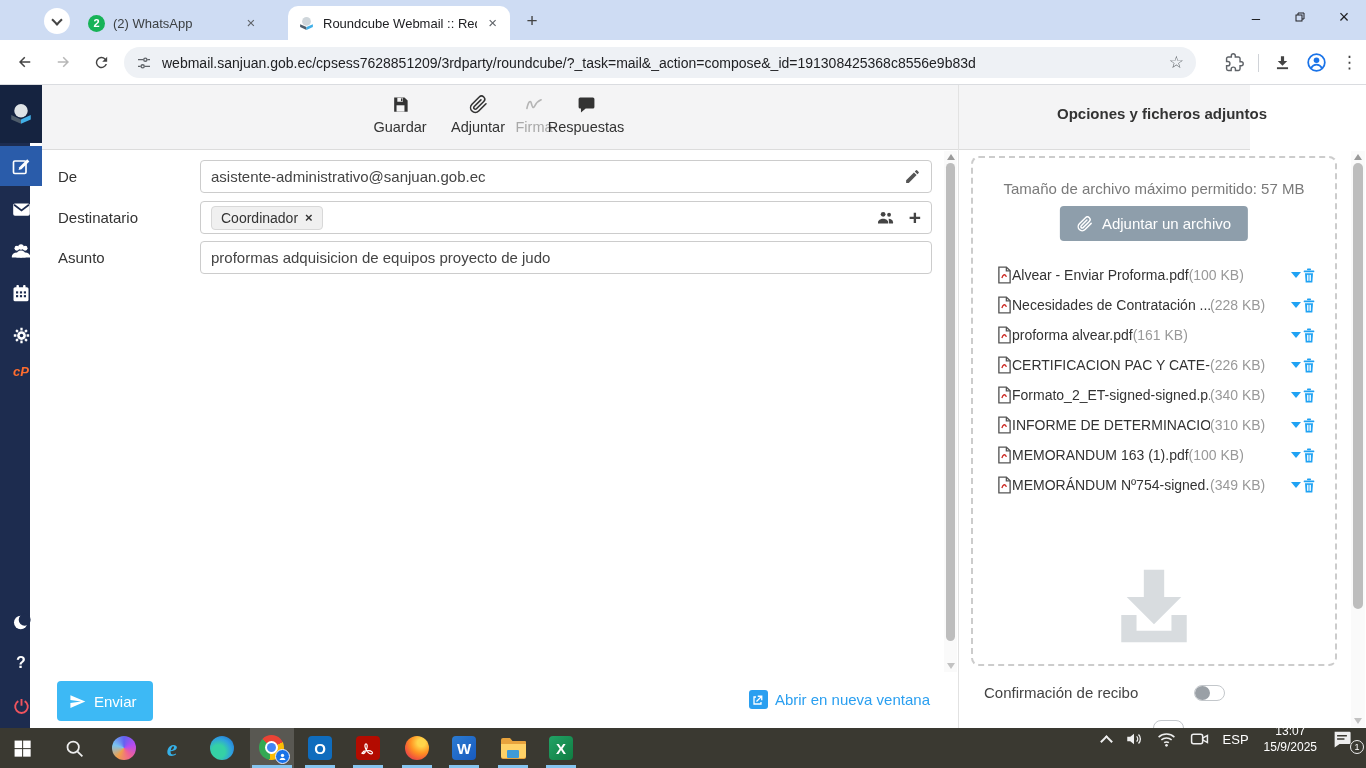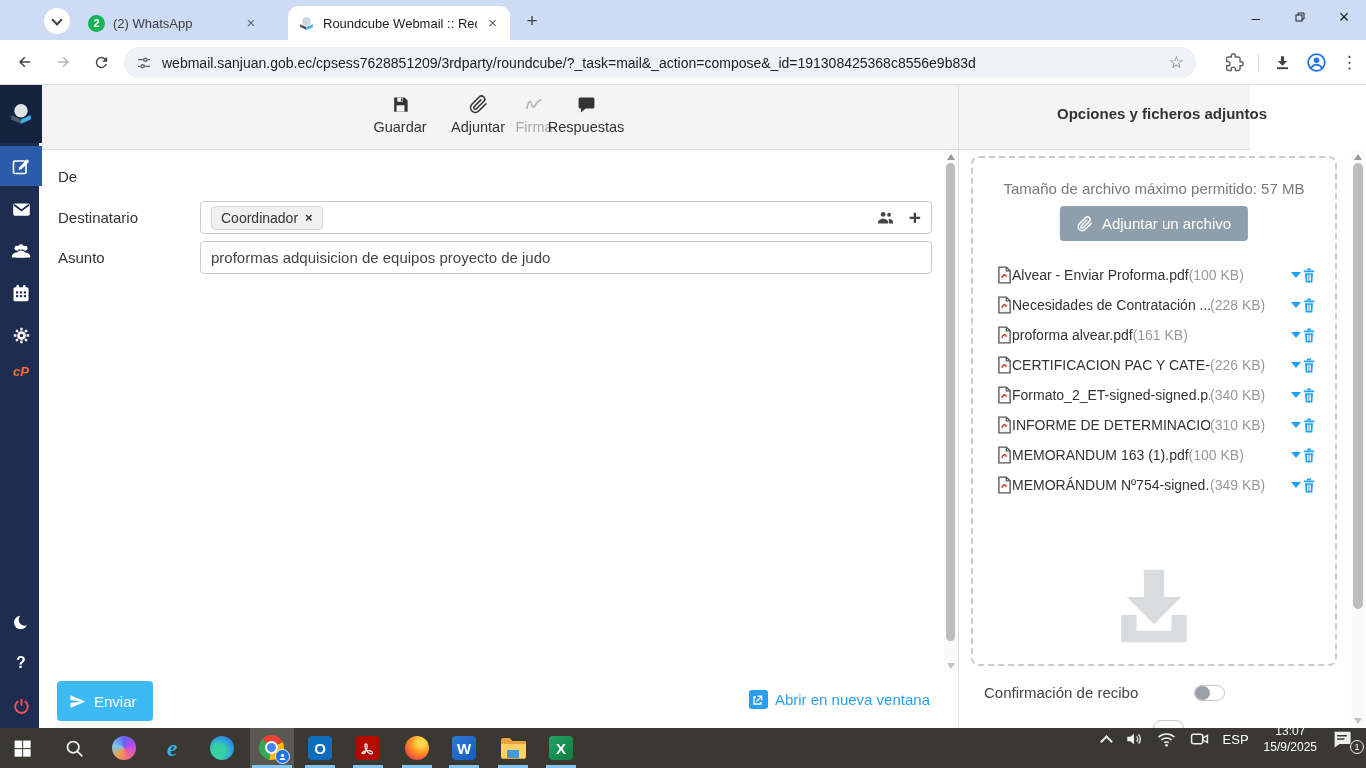--- a/index.html
+++ b/index.html
@@ -27,21 +27,21 @@
   .navbtn { width:30px; height:30px; display:flex; align-items:center; justify-content:center; flex:none; }
   .urlpill { position:absolute; left:124px; top:7px; width:1072px; height:31px; background:#eef1f5; border-radius:16px;
     display:flex; align-items:center; padding:0 12px; gap:10px; }
   .urltext { font-size:14px; color:#202124; white-space:nowrap; overflow:hidden; flex:1; }
   .star { font-size:17px; color:#5f6368; }
   .tb-right { position:absolute; right:8px; top:7px; height:31px; display:flex; align-items:center; gap:14px; }
   .tbdivider { width:1px; height:18px; background:#d0d3d8; }
   .kebab { font-size:17px; color:#444; letter-spacing:0; }
 
   
-  .sidebar { position:absolute; left:0; top:85px; width:39px; height:643px; background:#1d2c4f; }
+  .sidebar { position:absolute; left:0; top:85px; width:30px; height:643px; background:#1d2c4f; }
   .logo-tile { position:absolute; left:0; top:0; width:42px; height:58px; background:#152340; display:flex; align-items:center; justify-content:center; }
   .side-item { position:absolute; left:0; width:42px; height:40px; display:flex; align-items:center; justify-content:center; }
   .side-item.active { background:#2a5caa; }
   .cp-text { color:#ff6d2e; font-weight:bold; font-style:italic; font-size:13px; }
   .help-q { color:#fff; font-weight:bold; font-size:16px; }
 
   
   .graystrip { position:absolute; left:42px; top:85px; width:1208px; height:65px; background:#f4f4f5; border-bottom:1px solid #dcdcdc; }
   .mailbtn { position:absolute; top:10px; width:72px; display:flex; flex-direction:column; align-items:center; gap:5px;
     font-size:14.5px; color:#333; }
@@ -310,20 +310,28 @@
       </svg>
       <span>Respuestas</span>
     </div>
     <div class="paneltitle">Opciones y ficheros adjuntos</div>
   </div>
   <div class="vdivider"></div>
 
   <div class="compose">
 
     <div class="flabel" style="top:18px;">De</div>
+    <div class="finput" style="top:10px;">
+      <span>asistente-administrativo@sanjuan.gob.ec</span>
+      <span class="fieldicons">
+        <svg width="17" height="17" viewBox="0 0 24 24">
+          <path fill="#555" d="M3 17.25V21h3.75L17.8 9.94l-3.75-3.75L3 17.25zM20.7 7a1 1 0 0 0 0-1.4l-2.3-2.3a1 1 0 0 0-1.4 0l-1.8 1.8 3.7 3.75z"></path>
+        </svg>
+      </span>
+    </div>
 
     <div class="flabel" style="top:59px;">Destinatario</div>
     <div class="finput" style="top:51px;">
       <span class="chip">
         <span>Coordinador</span>
         <span class="chip-x">×</span>
       </span>
       <span class="fieldicons">
         <svg width="19" height="19" viewBox="0 0 24 24" fill="#444">
           <circle cx="9" cy="8" r="3"></circle>

